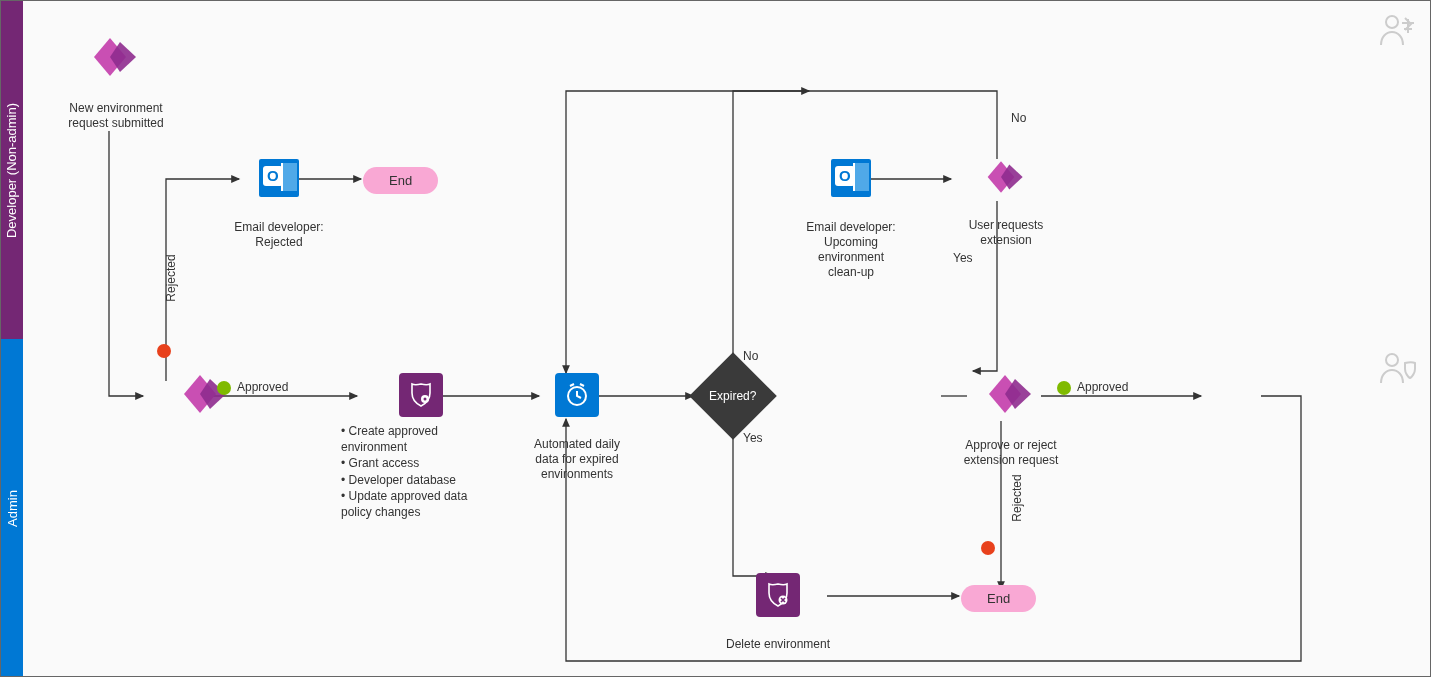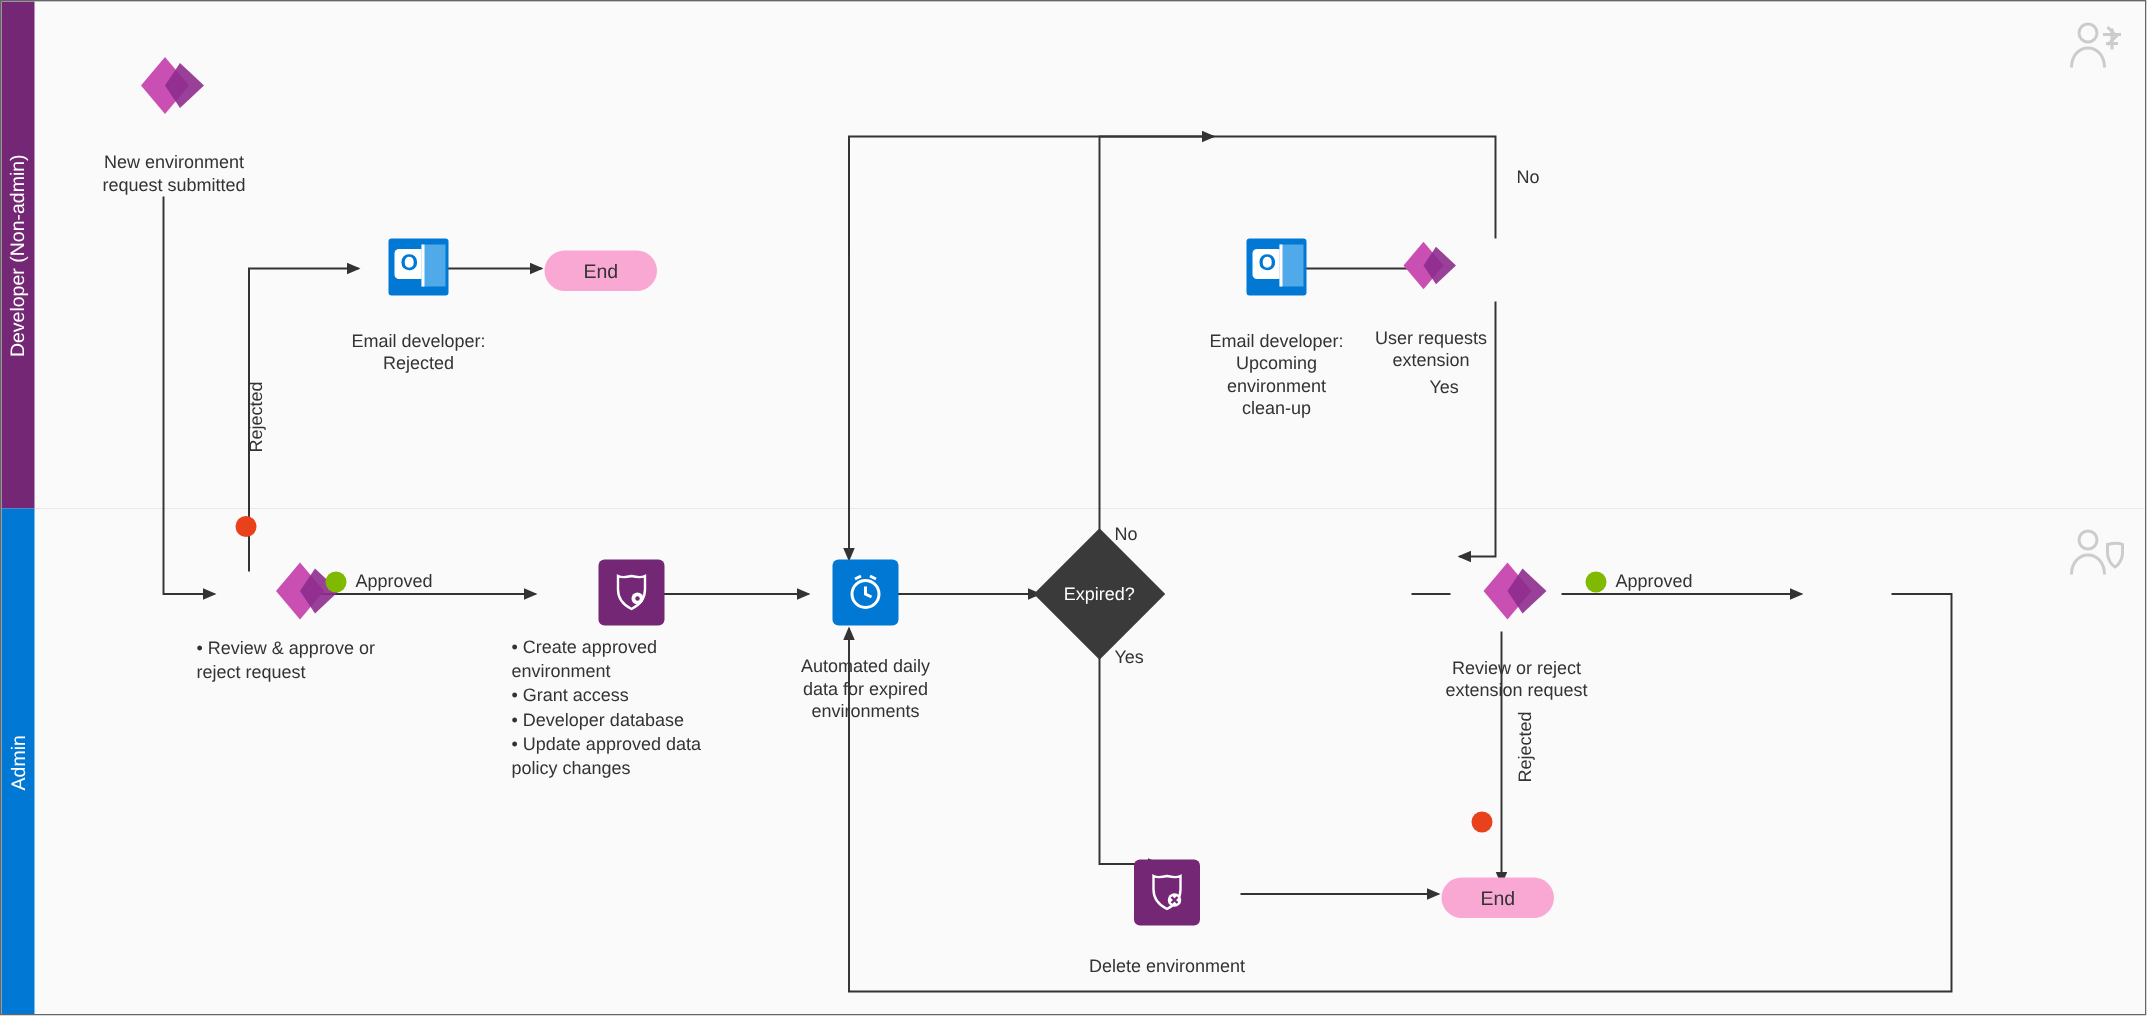--- a/index.html
+++ b/index.html
@@ -140,21 +140,20 @@
   <div class="node" style="left:130px;top:372px;width:150px;">
     <span class="ic ic-powerapps">
       <svg viewBox="0 0 48 42">
           <g>
             <path d="M18 2 L34 21 L18 40 L2 21 Z" fill="#c94fb3"></path>
             <path d="M28 6 L44 21 L28 36 L18 21 Z" fill="#8e2b8e" opacity="0.9"></path>
           </g>
         </svg>
     </span>
     <div class="bullets">
-      <div>Review &amp; approve or reject request</div>
     </div>
   </div>
   <span class="dot-green" style="position:absolute;left:216px;top:380px;"></span>
   <div class="edge-label" style="left:236px;top:379px;">Approved</div>
 
   <div class="node" style="left:340px;top:372px;width:160px;">
     <span class="ic-shield">
       <svg viewBox="0 0 26 26">
           <path d="M13 2c4 1 7 1 9 0v9c0 7-5 11-9 13-4-2-9-6-9-13V2c2 1 5 1 9 0z" fill="none" stroke="#fff" stroke-width="1.6"></path>
           <circle cx="17" cy="17" r="4" fill="#fff"></circle>
@@ -186,21 +185,21 @@
       </div>
   </div>
   <div class="edge-label" style="left:742px;top:348px;">No</div>
   <div class="edge-label" style="left:742px;top:430px;">Yes</div>
 
   <div class="node" style="left:790px;top:158px;width:120px;">
     <span class="ic-outlook"><span class="env"></span></span>
     <div class="node-label"><span>Email developer:</span><br><span>Upcoming</span><br><span>environment</span><br><span>clean-up</span></div>
   </div>
 
-  <div class="node" style="left:898px;top:158px;width:110px;">
+  <div class="node" style="left:950px;top:158px;width:110px;">
     <span class="ic ic-powerapps-sm">
       <svg viewBox="0 0 48 42">
           <g>
             <path d="M18 2 L34 21 L18 40 L2 21 Z" fill="#c94fb3"></path>
             <path d="M28 6 L44 21 L28 36 L18 21 Z" fill="#8e2b8e" opacity="0.9"></path>
           </g>
         </svg>
     </span>
     <div class="node-label"><span>User requests</span><br><span>extension</span></div>
   </div>
@@ -209,21 +208,21 @@
 
   <div class="node" style="left:950px;top:372px;width:120px;">
     <span class="ic ic-powerapps">
       <svg viewBox="0 0 48 42">
           <g>
             <path d="M18 2 L34 21 L18 40 L2 21 Z" fill="#c94fb3"></path>
             <path d="M28 6 L44 21 L28 36 L18 21 Z" fill="#8e2b8e" opacity="0.9"></path>
           </g>
         </svg>
     </span>
-    <div class="node-label"><span>Review or reject</span><br><span>extension request</span></div>
+    <div class="node-label"><span>Approve or reject</span><br><span>extension request</span></div>
   </div>
   <span class="dot-green" style="position:absolute;left:1056px;top:380px;"></span>
   <div class="edge-label" style="left:1076px;top:379px;">Approved</div>
   <div class="edge-label" style="left:992px;top:490px;transform:rotate(-90deg);">Rejected</div>
   <span class="dot-red" style="position:absolute;left:980px;top:540px;"></span>
 
 
   <div class="node" style="left:712px;top:572px;width:130px;">
     <span class="ic-shield">
       <svg viewBox="0 0 26 26">

